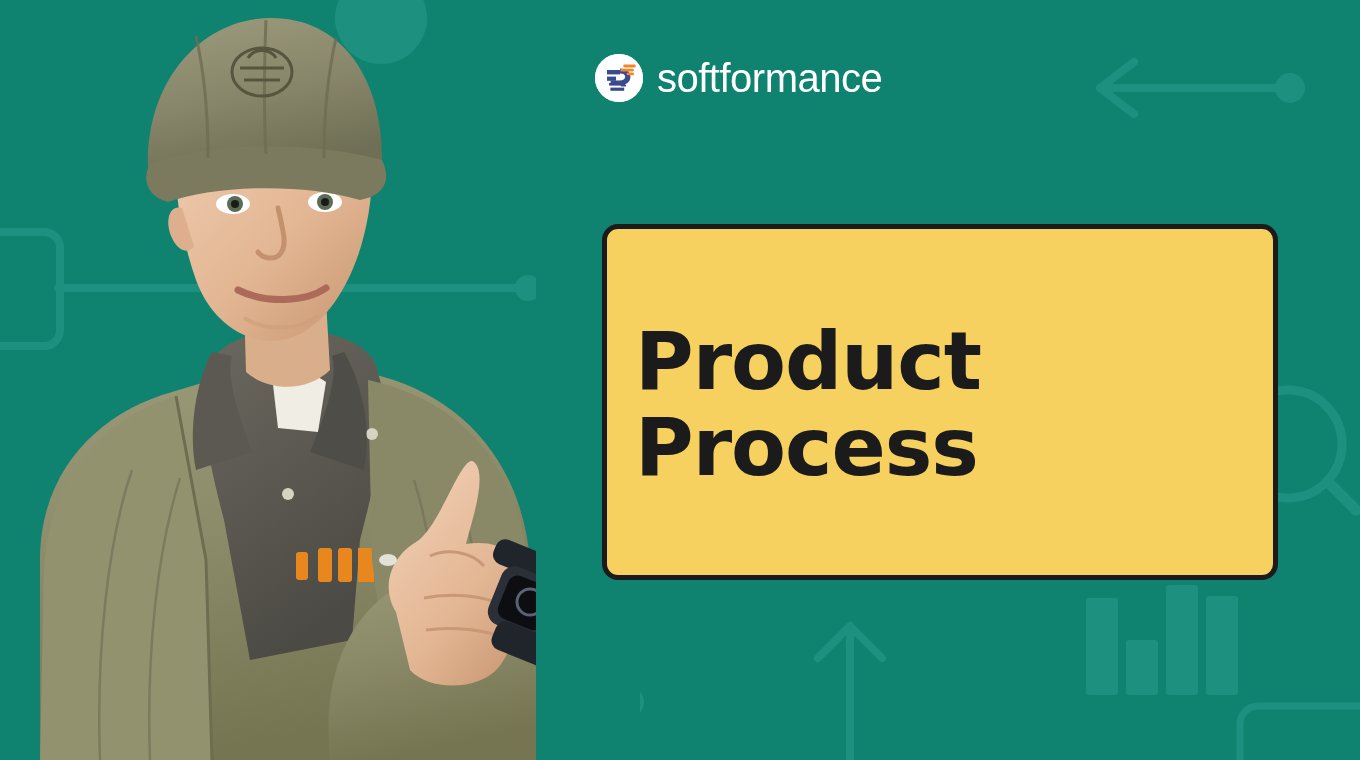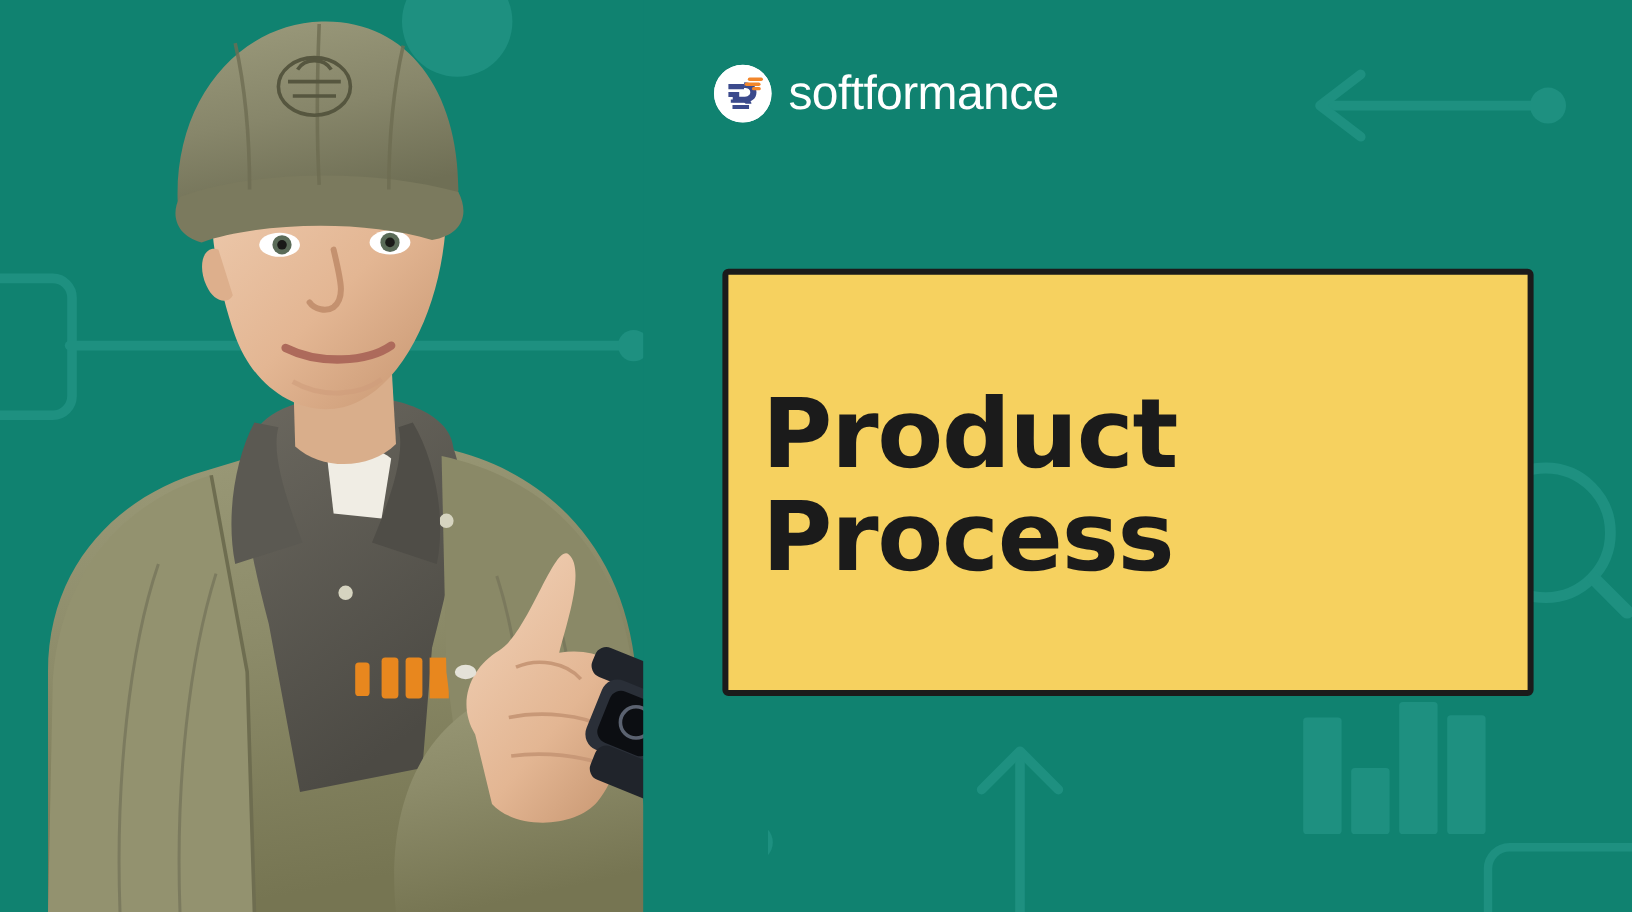--- a/index.html
+++ b/index.html
@@ -66,21 +66,21 @@
   
   #title-panel {
     position: absolute;
     left: 602px;
     top: 224px;
     width: 676px;
     height: 356px;
     box-sizing: border-box;
     background: #F6D15F;
     border: 5px solid #1B1B1B;
-    border-radius: 5px;
+    border-radius: 16px;
     padding: 26px 28px 20px 28px;
     display: flex;
     flex-direction: column;
     justify-content: center;
   }
   #title-lines {
     display: block;
   }
   .title-line {
     display: block;

